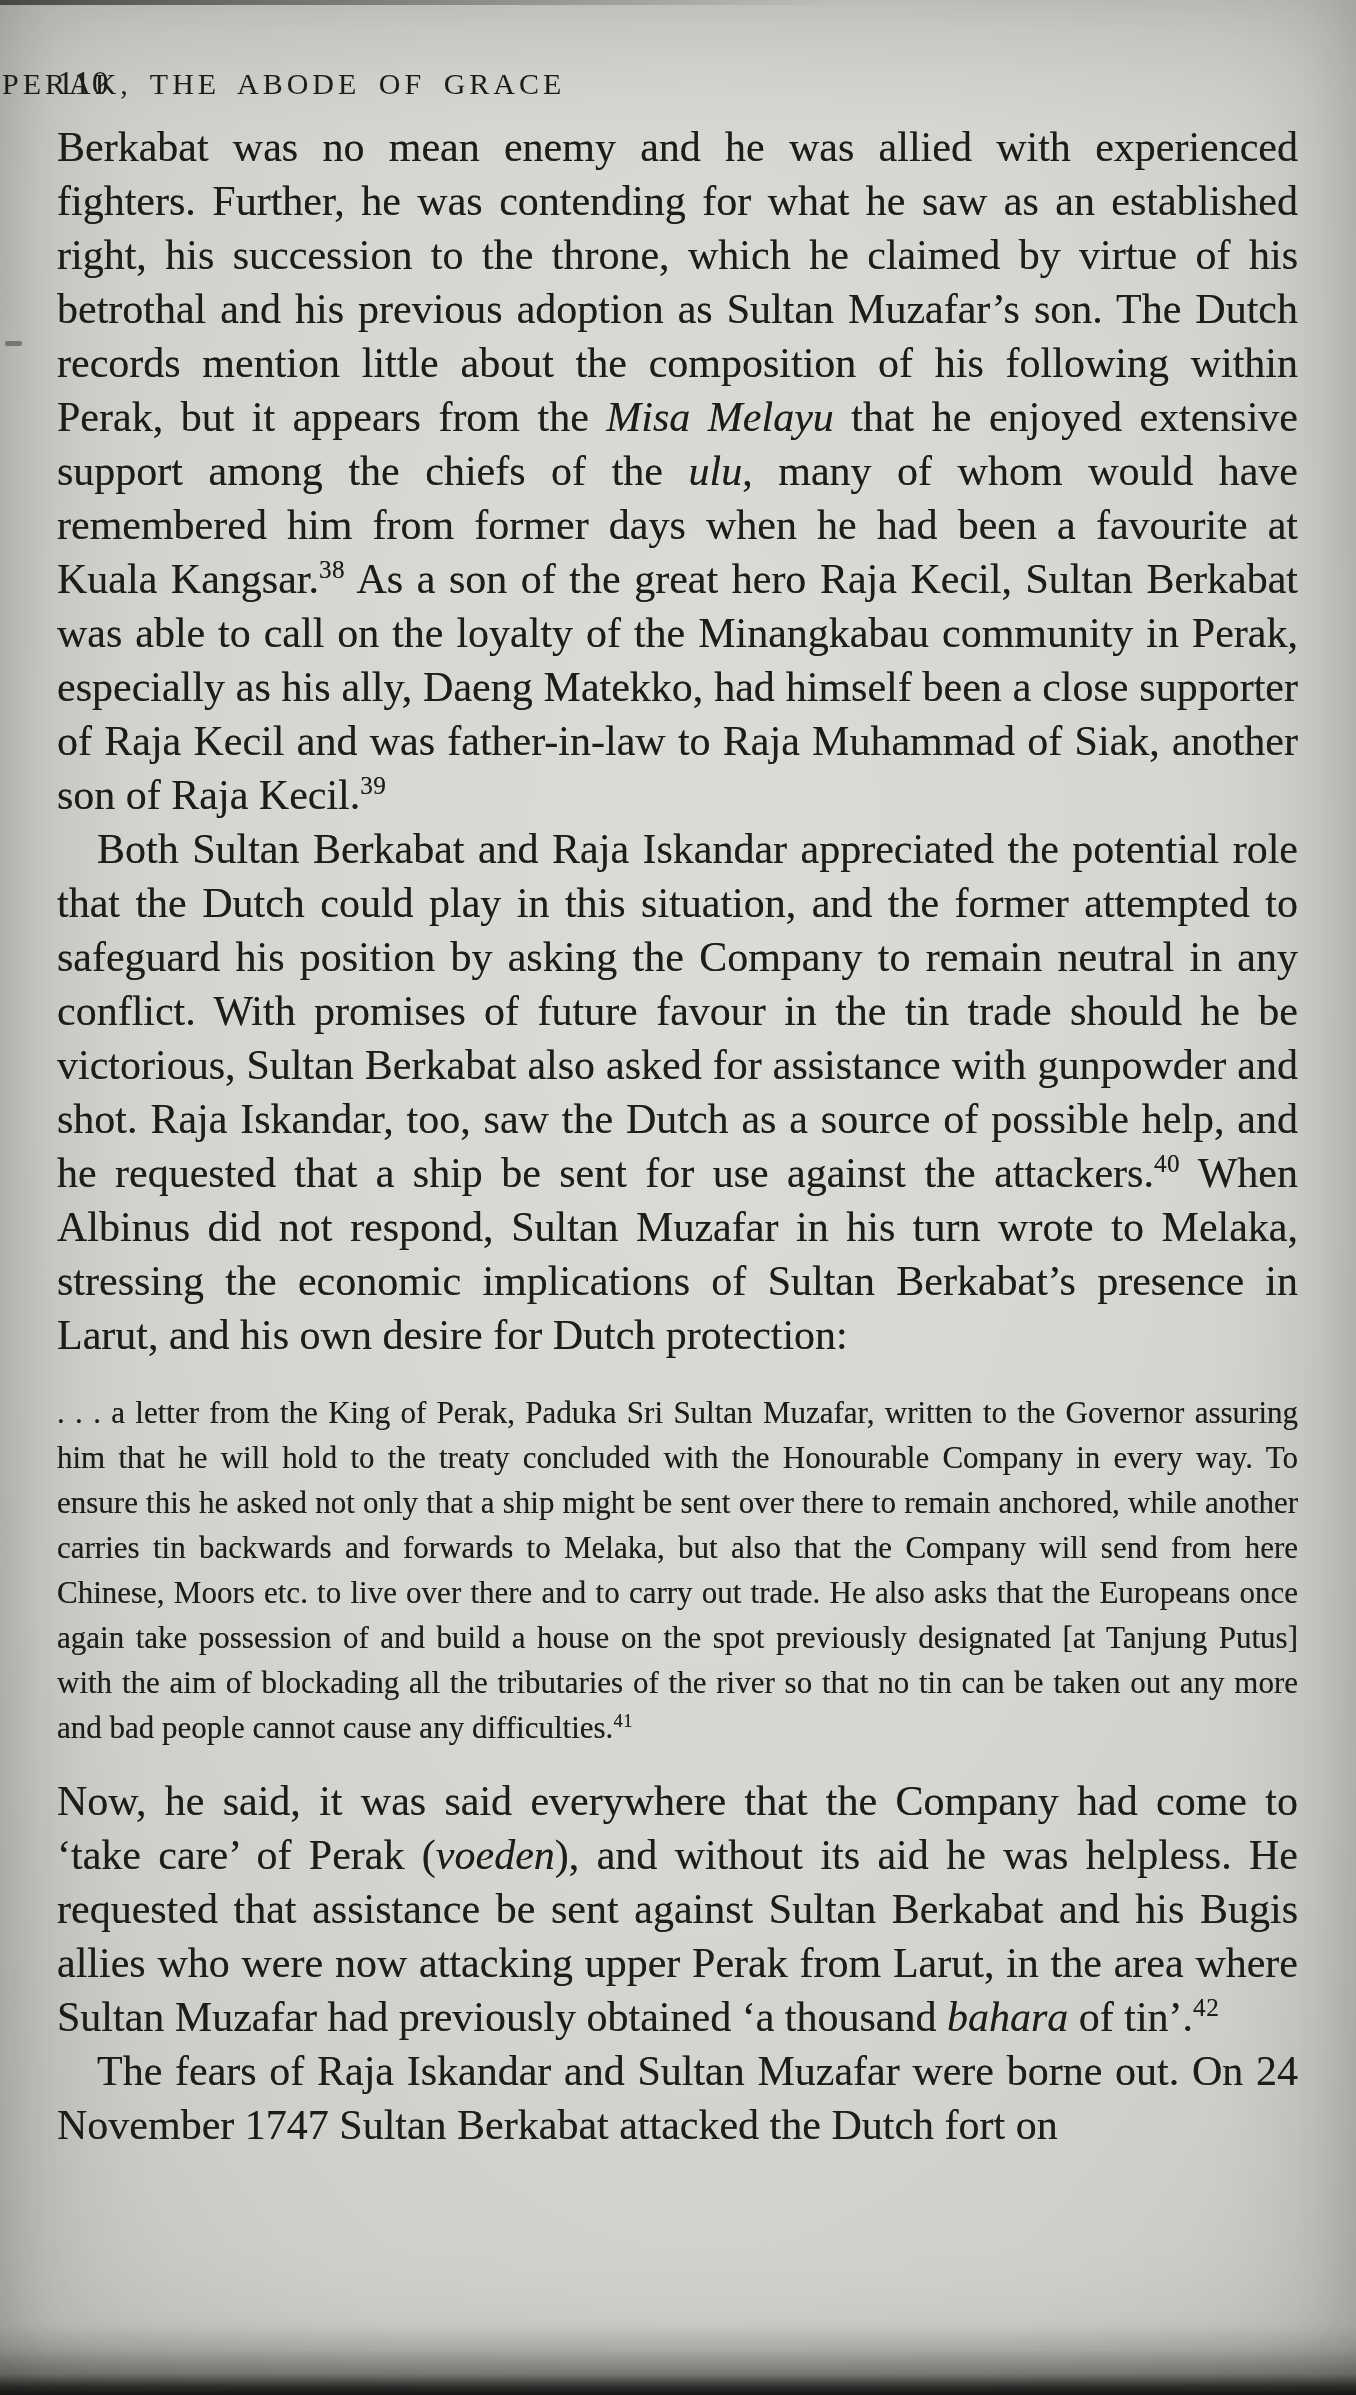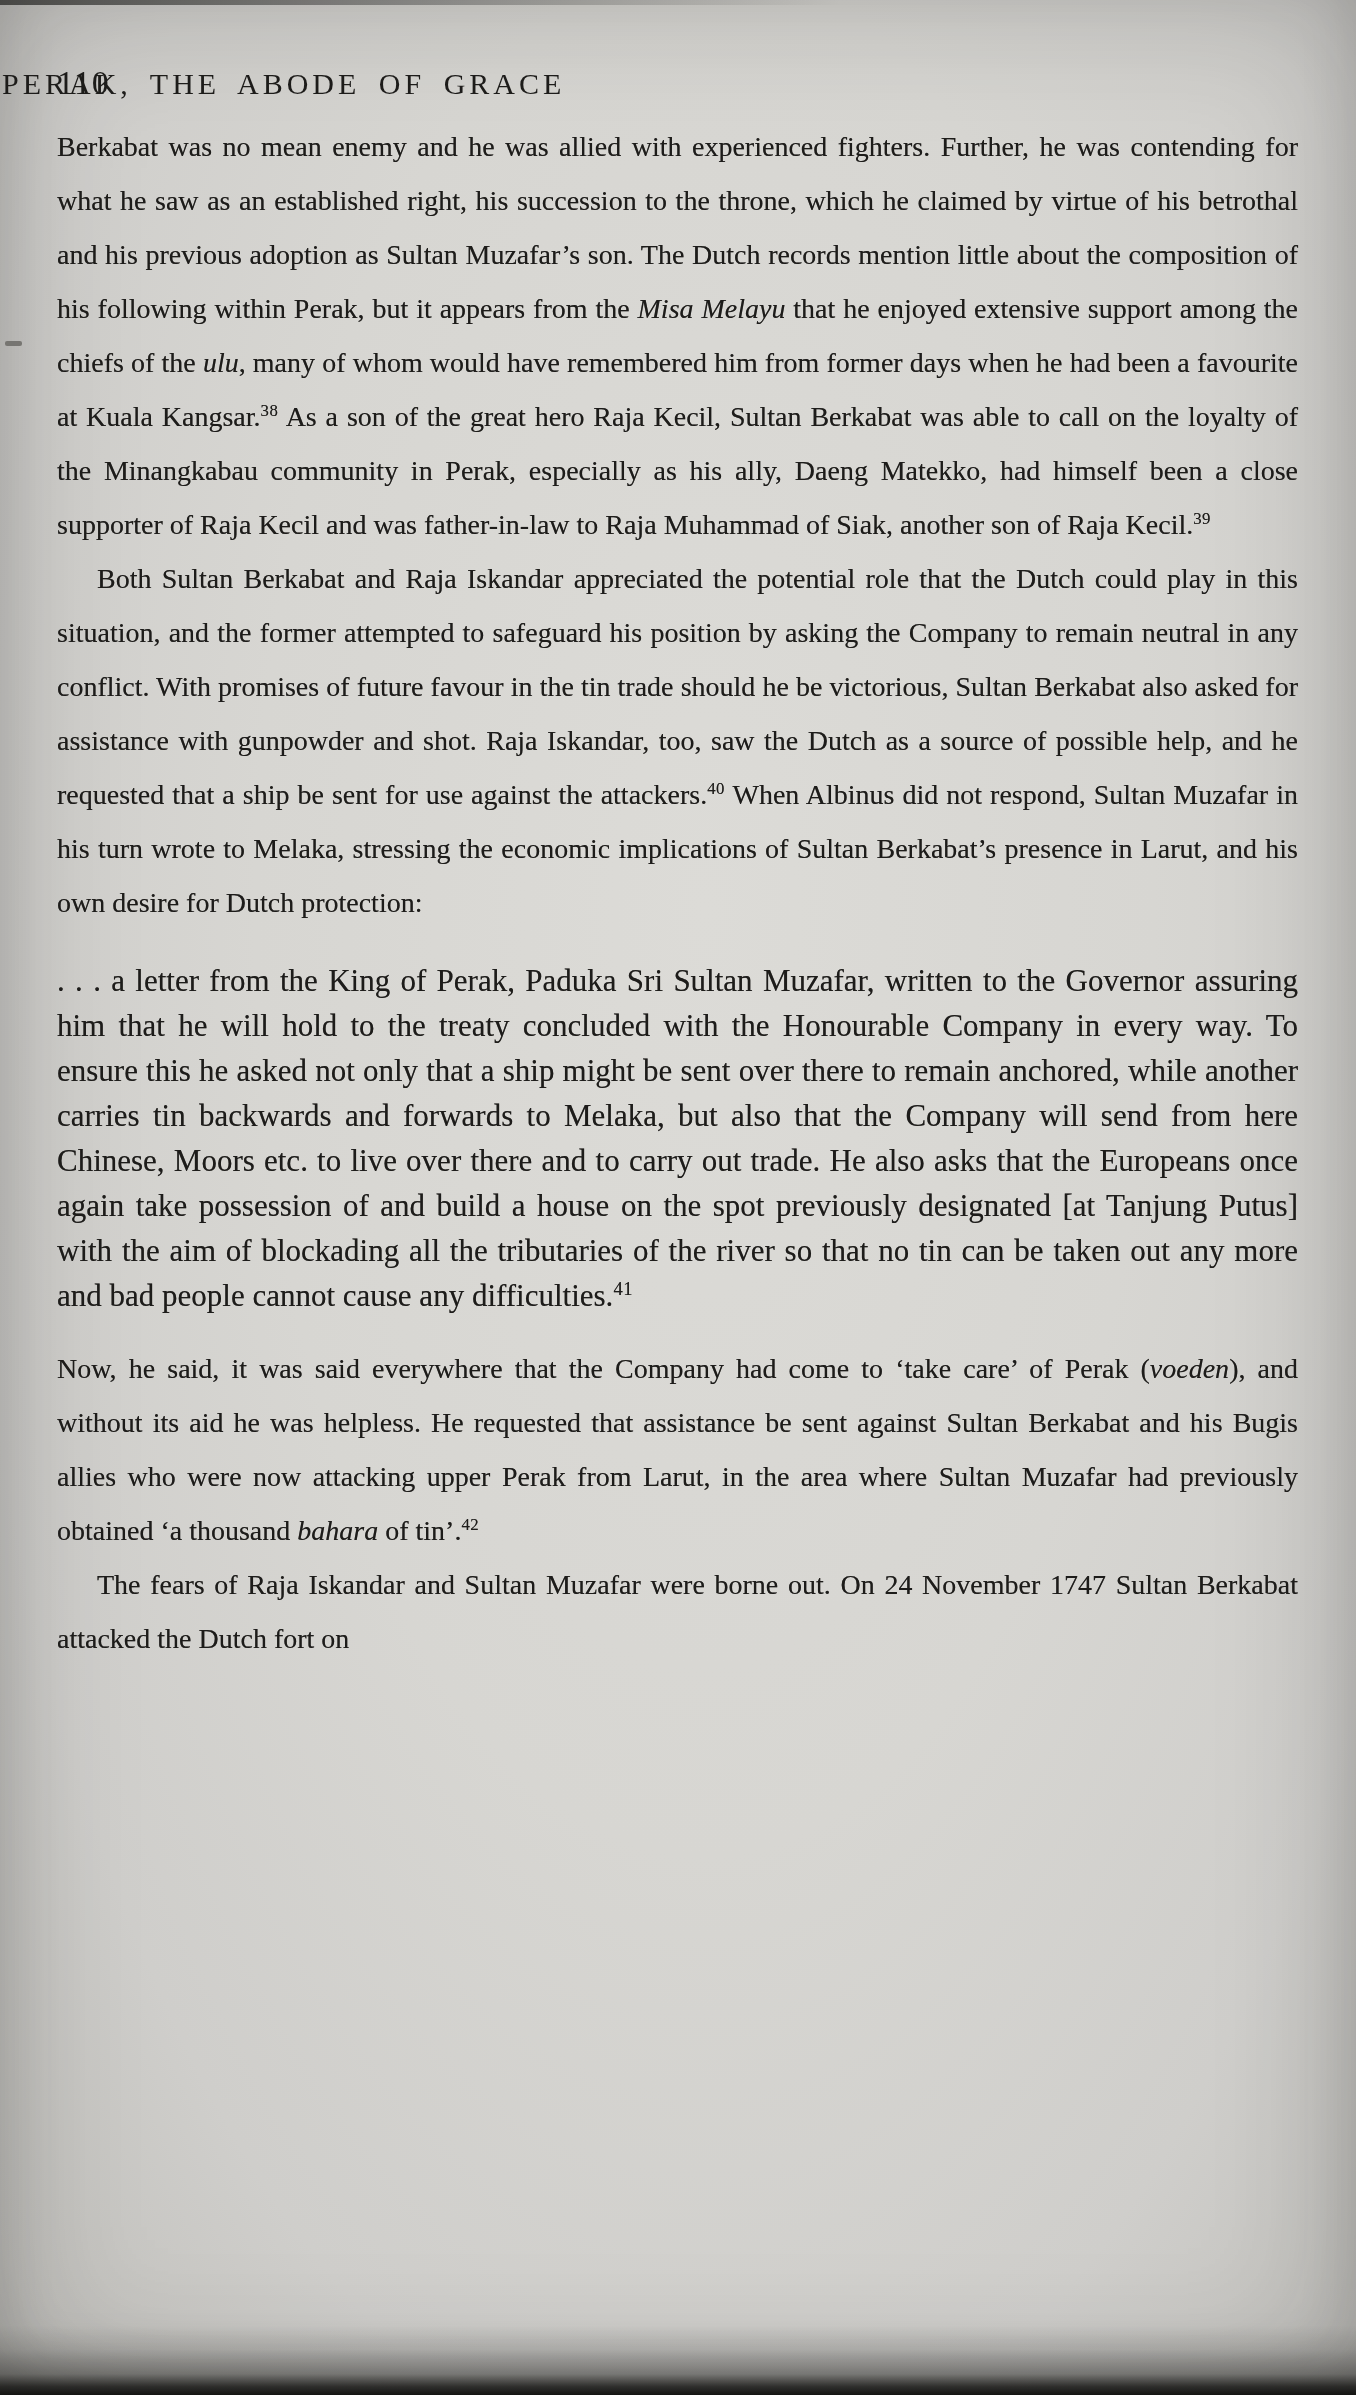--- a/index.html
+++ b/index.html
@@ -50,21 +50,21 @@
     font-size: 30px;
     letter-spacing: 4px;
     word-spacing: 7px;
     white-space: nowrap;
   }
   .text-blocks {
     text-align: justify;
   }
   .text-blocks p {
     margin: 0;
-    font-size: 28px;
+    font-size: 42px;
     line-height: 54px;
     text-shadow: 0 0 0.5px rgba(25,24,22,0.55);
   }
   .text-blocks p.indent {
     text-indent: 40px;
   }
   .text-blocks p.quote {
     font-size: 31px;
     line-height: 45px;
     margin: 28px 0 24px 0;

